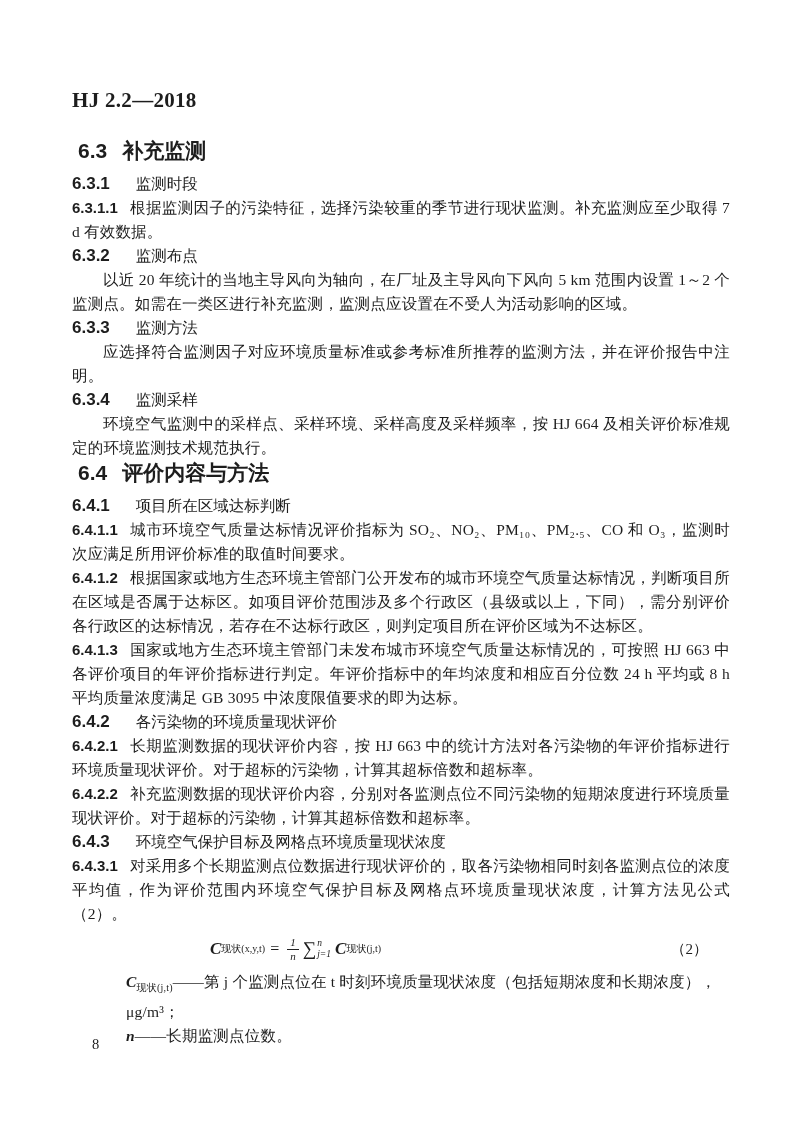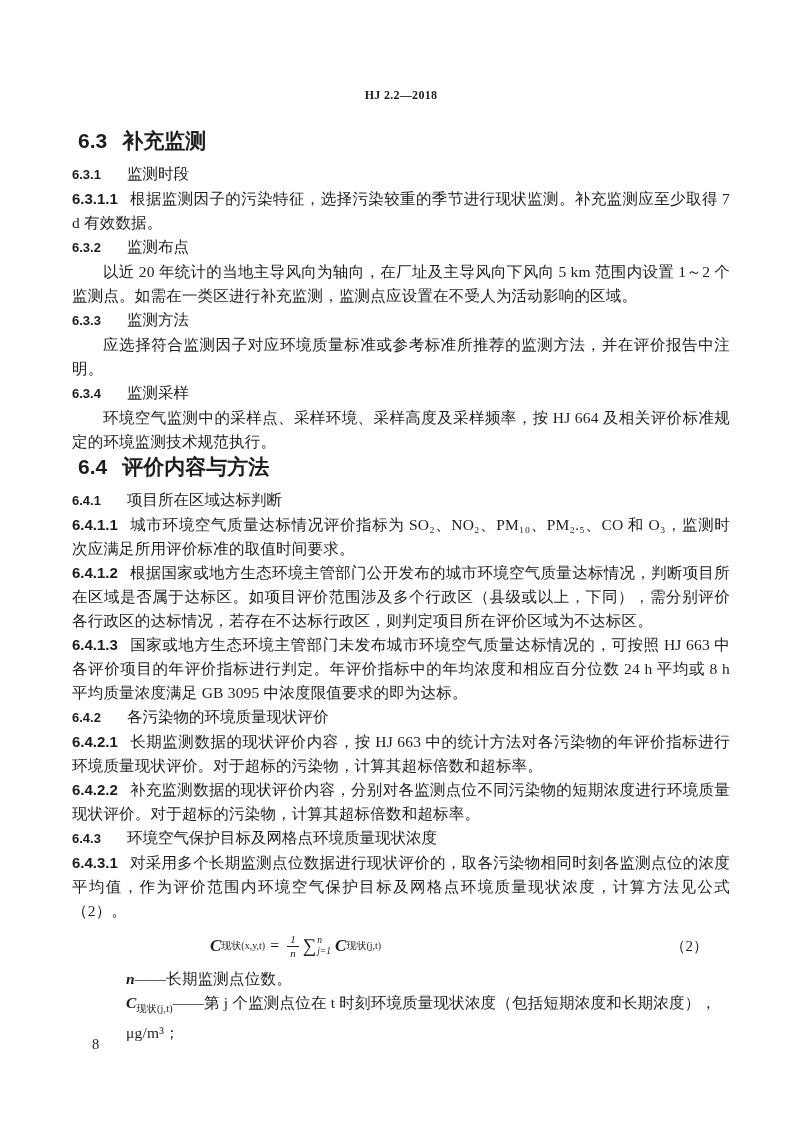--- a/index.html
+++ b/index.html
@@ -3,34 +3,33 @@
 <meta charset="utf-8">
 <style>
   html,body { margin:0; padding:0; background:#ffffff; }
   .page {
     position:relative; width:800px; height:1132px; background:#ffffff;
     overflow:hidden; font-family:"Liberation Serif","DejaVu Serif",serif;
     color:#1d1d1d;
   }
   .content { position:absolute; left:72px; top:88px; width:658px; }
   .doc-header {
-    font-weight:700; font-size:12px; letter-spacing:0.3px;
+    font-weight:700; font-size:21px; letter-spacing:0.3px;
     margin:0 0 26px 0;
-    text-align:center;
   }
   .h2 {
     font-family:"Liberation Sans","DejaVu Sans",sans-serif;
     font-weight:700; font-size:21px; line-height:24px;
     margin:1px 0 9px 6px;
   }
   .h2 .num { margin-right:15px; }
   .h3 { font-size:15.5px; line-height:24px; margin:0; }
   .h3 .num {
     font-family:"Liberation Sans","DejaVu Sans",sans-serif;
-    font-weight:700; font-size:13px; margin-right:26px;
+    font-weight:700; font-size:17px; margin-right:26px;
   }
   p.clause, p.para {
     font-size:15.5px; line-height:24px; margin:0; text-align:justify;
     letter-spacing:0.2px;
   }
   p.clause .num {
     font-family:"Liberation Sans","DejaVu Sans",sans-serif;
     font-weight:700; font-size:15px; margin-right:12px; letter-spacing:0;
   }
   p.para { text-indent:2em; }
@@ -155,23 +154,23 @@
         <span>n</span>
         <span>j=1</span>
       </span>
       <span class="f-var">C</span>
         <sub class="f-sub">现状(j,t)</sub>
       <span class="eq-num">（2）</span>
     </div>
 
 
     <p class="def-line indent">
-      <span class="def-sym">n</span><span>——</span><span>长期监测点位数。</span>
+      <span class="def-sym">C</span><sub class="def-sub">现状(j,t)</sub><span>——</span><span>第 j 个监测点位在 t 时刻环境质量现状浓度（包括短期浓度和长期浓度），μg/m³；</span>
     </p>
 
     <p class="def-line indent">
-      <span class="def-sym">C</span><sub class="def-sub">现状(j,t)</sub><span>——</span><span>第 j 个监测点位在 t 时刻环境质量现状浓度（包括短期浓度和长期浓度），μg/m³；</span>
+      <span class="def-sym">n</span><span>——</span><span>长期监测点位数。</span>
     </p>
 
   </div>
 
   <div class="page-num">8</div>
 </div>
 
 </body></html>

